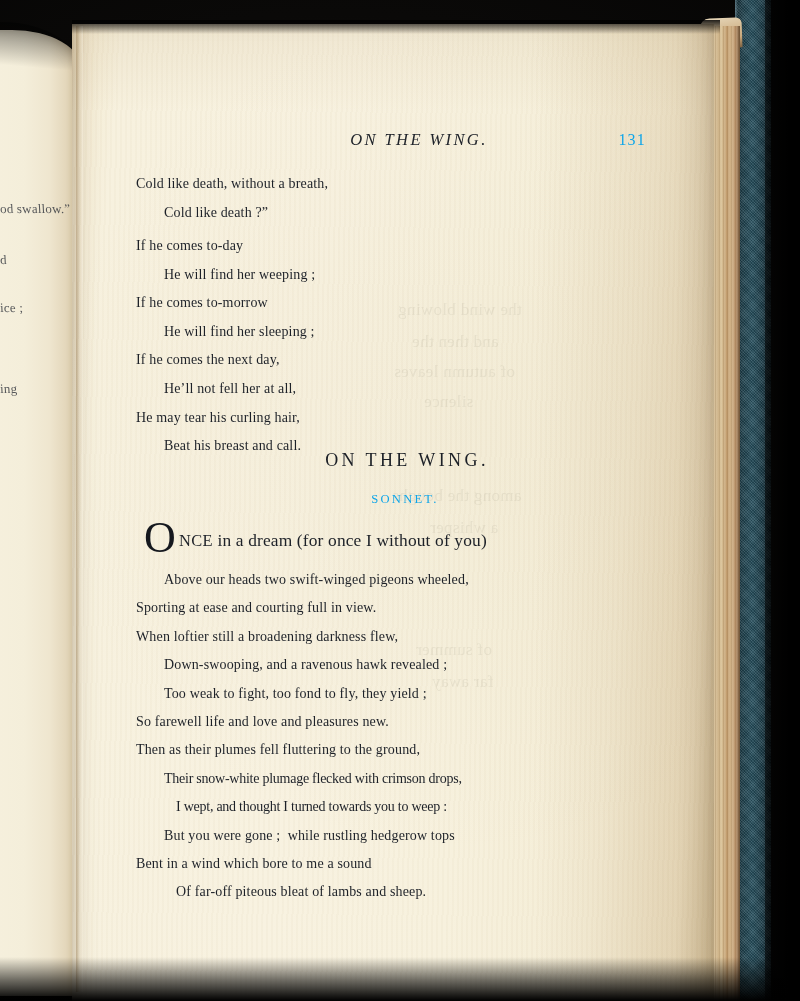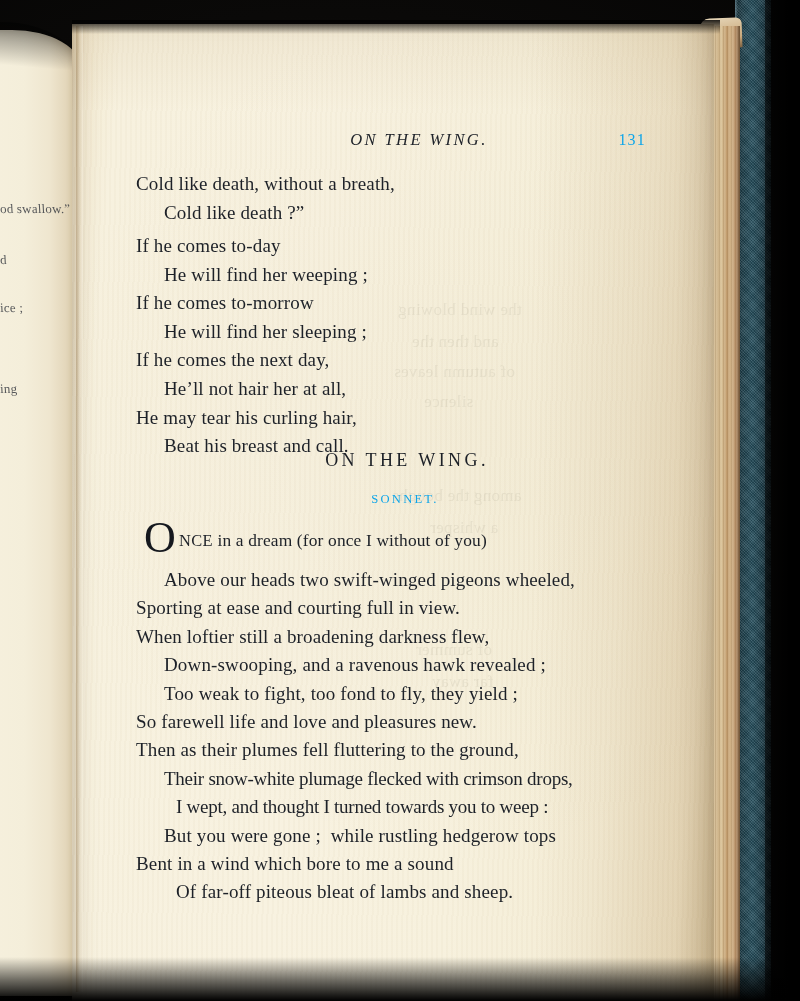--- a/index.html
+++ b/index.html
@@ -252,21 +252,21 @@
     position: absolute;
     right: 68px;
     top: 1px;
     font-size: 16px;
     letter-spacing: 1.2px;
     color: #0ea5e9;
     font-variant-numeric: oldstyle-nums;
   }
 
   .vline {
-    font-size: 19px;
+    font-size: 14px;
     line-height: 28.6px;
     white-space: pre;
     color: #1d2128;
     letter-spacing: .15px;
   }
   .i0 { padding-left: 64px; }
   .i1 { padding-left: 92px; }
   .i2 { padding-left: 104px; }
 
   
@@ -373,21 +373,21 @@
         <div class="vline i0">Cold like death, without a breath,</div>
         <div class="vline i1">Cold like death ?”</div>
       </div>
 
     <div class="stanza-two" id="stanza-two">
         <div class="vline i0">If he comes to-day</div>
         <div class="vline i1">He will find her weeping ;</div>
         <div class="vline i0">If he comes to-morrow</div>
         <div class="vline i1">He will find her sleeping ;</div>
         <div class="vline i0">If he comes the next day,</div>
-        <div class="vline i1">He’ll not hair her at all,</div>
+        <div class="vline i1">He’ll not fell her at all,</div>
         <div class="vline i0">He may tear his curling hair,</div>
         <div class="vline i1">Beat his breast and call.</div>
       </div>
 
     <div class="poem-heading">ON  THE  WING.</div>
     <div class="poem-subheading">SONNET.</div>
 
     <div class="sonnet">
       <div class="dropcap-line">
         <span class="dropcap">O</span>

